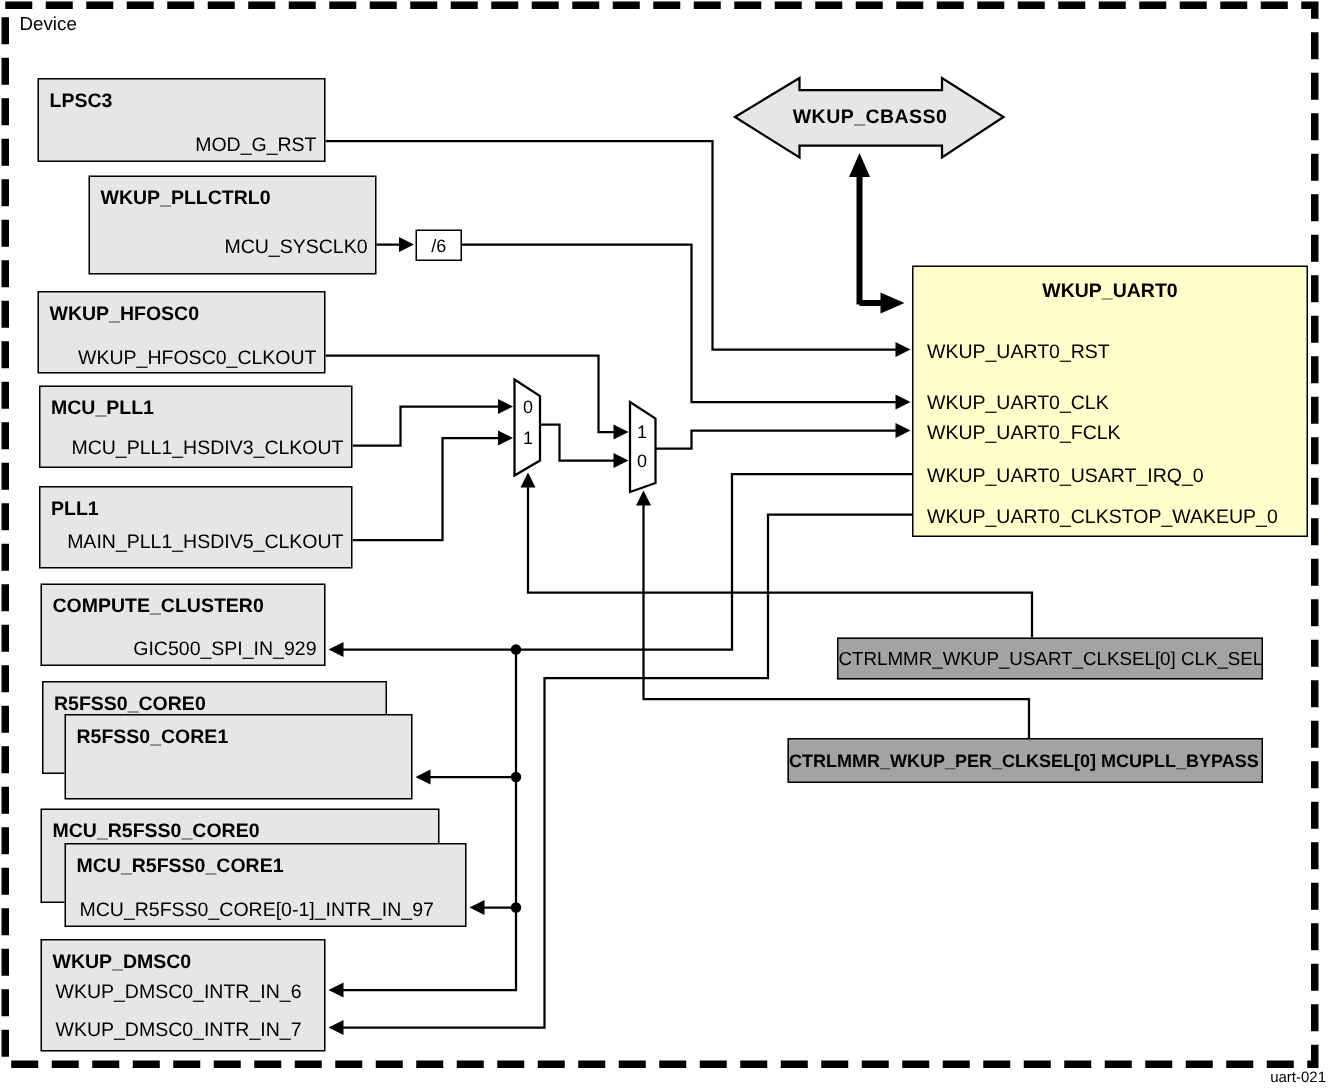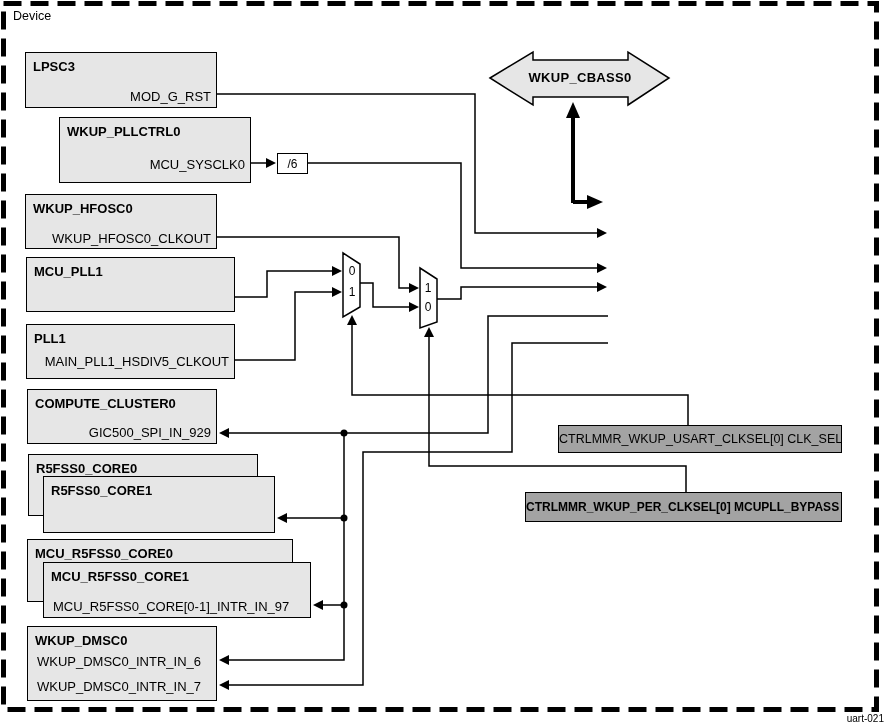--- a/index.html
+++ b/index.html
@@ -112,20 +112,21 @@
     <span>/6</span>
   </div>
 
   <div class="box" style="left:25px;top:194px;width:192px;height:55px;">
     <span class="title">WKUP_HFOSC0</span>
     <span class="sig right" style="top:43px;">WKUP_HFOSC0_CLKOUT</span>
   </div>
 
   <div class="box" style="left:26px;top:257px;width:209px;height:55px;">
     <span class="title">MCU_PLL1</span>
+    <span class="sig right" style="top:40px;">MCU_PLL1_HSDIV3_CLKOUT</span>
   </div>
 
   <div class="box" style="left:26px;top:324px;width:209px;height:55px;">
     <span class="title">PLL1</span>
     <span class="sig right" style="top:36px;">MAIN_PLL1_HSDIV5_CLKOUT</span>
   </div>
 
   <div class="box" style="left:27px;top:389px;width:190px;height:55px;">
     <span class="title">COMPUTE_CLUSTER0</span>
     <span class="sig right" style="top:42px;">GIC500_SPI_IN_929</span>
@@ -147,20 +148,28 @@
   </div>
 
   <div class="box" style="left:27px;top:626px;width:190px;height:75px;">
     <span class="title">WKUP_DMSC0</span>
     <span class="sig left" style="top:34px;">WKUP_DMSC0_INTR_IN_6</span>
     <span class="sig left" style="top:59px;">WKUP_DMSC0_INTR_IN_7</span>
   </div>
 
   <span class="cbass-label">WKUP_CBASS0</span>
 
+  <div class="uart" style="left:608px;top:177px;width:264px;height:181px;">
+    <span class="title">WKUP_UART0</span>
+    <span class="sig left" style="top:56px;">WKUP_UART0_RST</span>
+    <span class="sig left" style="top:90px;">WKUP_UART0_CLK</span>
+    <span class="sig left" style="top:110px;">WKUP_UART0_FCLK</span>
+    <span class="sig left" style="top:139px;">WKUP_UART0_USART_IRQ_0</span>
+    <span class="sig left" style="top:166px;">WKUP_UART0_CLKSTOP_WAKEUP_0</span>
+  </div>
 
   <div class="ctrlbox" style="left:558px;top:425px;width:284px;height:28px;">
     <span>CTRLMMR_WKUP_USART_CLKSEL[0] CLK_SEL</span>
   </div>
   <div class="ctrlbox" style="left:525px;top:492px;width:317px;height:30px;font-size:12px;font-weight:bold;">
     <span>CTRLMMR_WKUP_PER_CLKSEL[0] MCUPLL_BYPASS</span>
   </div>
 
   <span class="muxlabel" style="left:352px;top:271px;">0</span>
   <span class="muxlabel" style="left:352px;top:292px;">1</span>

